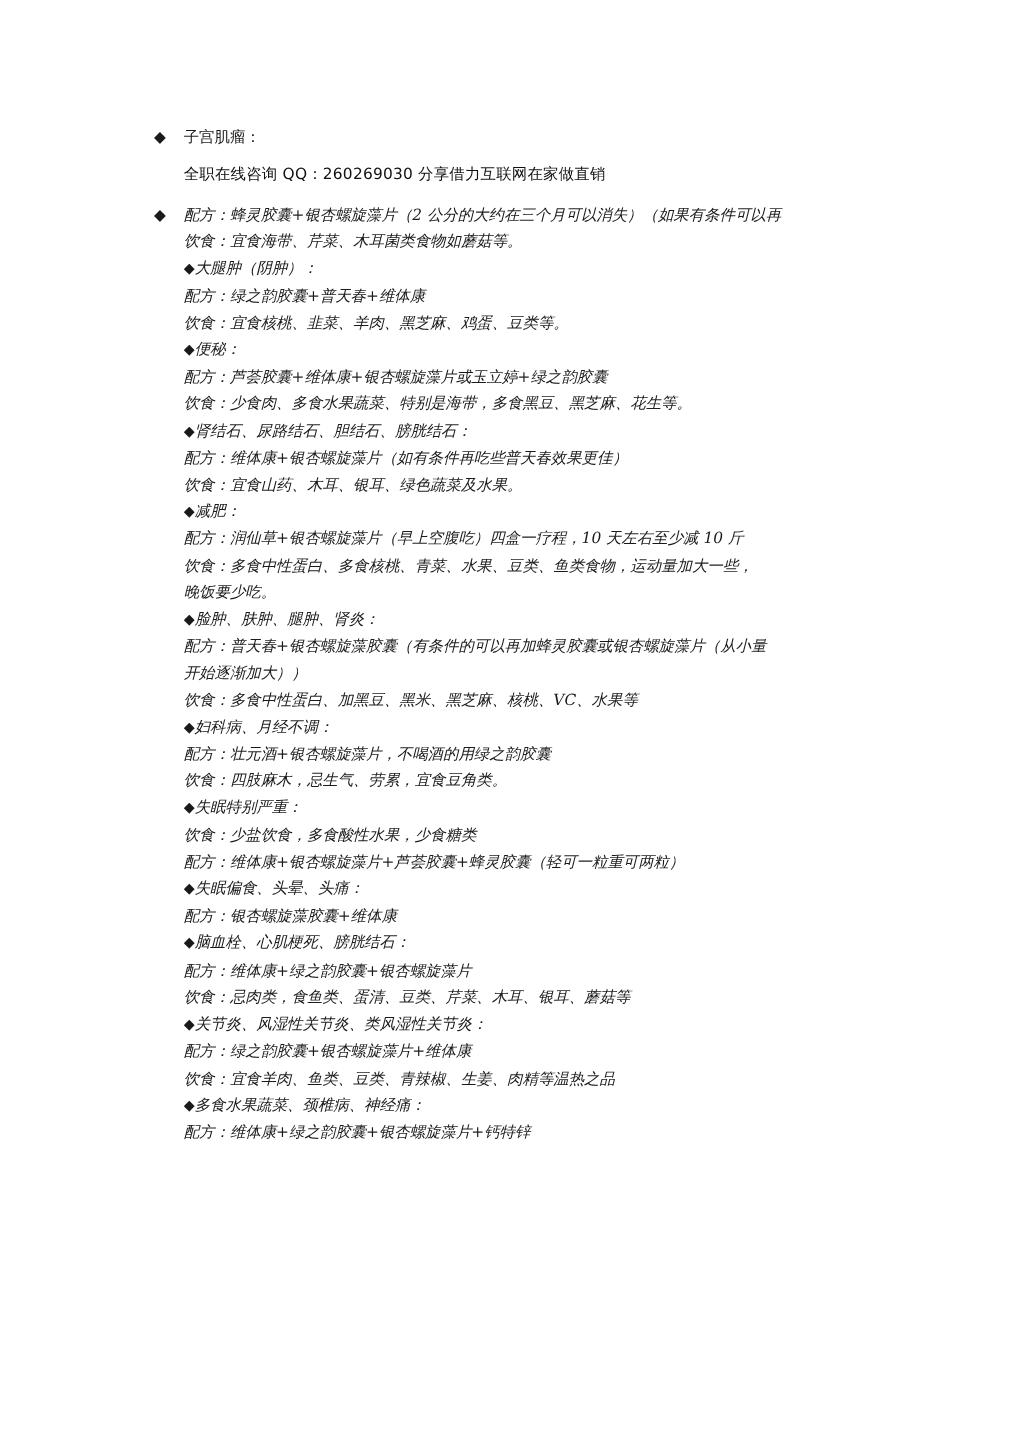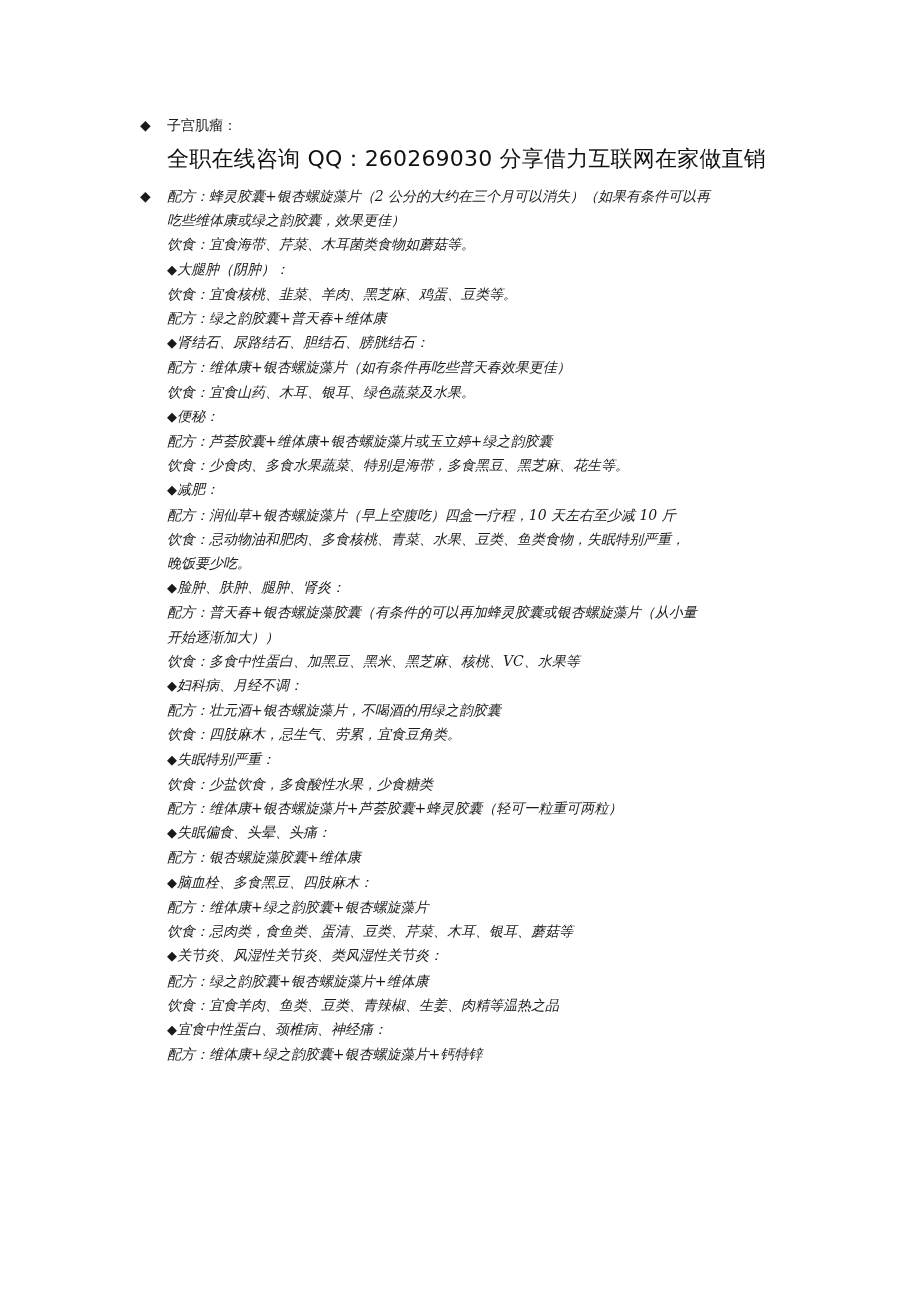--- a/index.html
+++ b/index.html
@@ -39,21 +39,21 @@
       position: absolute;
       left: 27px;
       top: 0;
       white-space: nowrap;
     }
     .headline {
       position: absolute;
       left: 167px;
       top: 143px;
       font-family: "DejaVu Sans", "Liberation Sans", sans-serif;
-      font-size: 22px;
+      font-size: 14px;
       line-height: 32px;
       color: #111;
       white-space: nowrap;
       letter-spacing: 0.2px;
     }
     .content {
       position: absolute;
       left: 167px;
       top: 184px;
       width: 620px;
@@ -93,45 +93,44 @@
   </div>
 
   <div class="headline">全职在线咨询 QQ：260269030 分享借力互联网在家做直销</div>
 
   <div class="first-block">
     <span class="diamond">◆</span>
   </div>
 
   <div class="content">
     <p>配方：蜂灵胶囊+银杏螺旋藻片（2 公分的大约在三个月可以消失）（如果有条件可以再</p>
-    <p>吃些维体康或绿之韵胶囊，效果更佳）</p>
     <p>饮食：宜食海带、芹菜、木耳菌类食物如蘑菇等。</p>
 
     <div>
       <p class="section-title"><span class="mark">◆</span><span>大腿肿（阴肿）：</span></p>
+      <p>配方：绿之韵胶囊+普天春+维体康</p>
       <p>饮食：宜食核桃、韭菜、羊肉、黑芝麻、鸡蛋、豆类等。</p>
-      <p>配方：绿之韵胶囊+普天春+维体康</p>
+    </div>
+
+    <div>
+      <p class="section-title"><span class="mark">◆</span><span>便秘：</span></p>
+      <p>配方：芦荟胶囊+维体康+银杏螺旋藻片或玉立婷+绿之韵胶囊</p>
+      <p>饮食：少食肉、多食水果蔬菜、特别是海带，多食黑豆、黑芝麻、花生等。</p>
     </div>
 
     <div>
       <p class="section-title"><span class="mark">◆</span><span>肾结石、尿路结石、胆结石、膀胱结石：</span></p>
       <p>配方：维体康+银杏螺旋藻片（如有条件再吃些普天春效果更佳）</p>
       <p>饮食：宜食山药、木耳、银耳、绿色蔬菜及水果。</p>
     </div>
 
     <div>
-      <p class="section-title"><span class="mark">◆</span><span>便秘：</span></p>
-      <p>配方：芦荟胶囊+维体康+银杏螺旋藻片或玉立婷+绿之韵胶囊</p>
-      <p>饮食：少食肉、多食水果蔬菜、特别是海带，多食黑豆、黑芝麻、花生等。</p>
-    </div>
-
-    <div>
       <p class="section-title"><span class="mark">◆</span><span>减肥：</span></p>
       <p>配方：润仙草+银杏螺旋藻片（早上空腹吃）四盒一疗程，10 天左右至少减 10 斤</p>
-      <p>饮食：忌动物油和肥肉、多食核桃、青菜、水果、豆类、鱼类食物，失眠特别严重，</p>
+      <p>饮食：多食中性蛋白、多食核桃、青菜、水果、豆类、鱼类食物，运动量加大一些，</p>
       <p>晚饭要少吃。</p>
     </div>
 
     <div>
       <p class="section-title"><span class="mark">◆</span><span>脸肿、肤肿、腿肿、肾炎：</span></p>
       <p>配方：普天春+银杏螺旋藻胶囊（有条件的可以再加蜂灵胶囊或银杏螺旋藻片（从小量</p>
       <p>开始逐渐加大））</p>
       <p>饮食：多食中性蛋白、加黑豆、黑米、黑芝麻、核桃、VC、水果等</p>
     </div>
 
@@ -147,29 +146,29 @@
       <p>饮食：少盐饮食，多食酸性水果，少食糖类</p>
       <p>配方：维体康+银杏螺旋藻片+芦荟胶囊+蜂灵胶囊（轻可一粒重可两粒）</p>
     </div>
 
     <div>
       <p class="section-title"><span class="mark">◆</span><span>失眠偏食、头晕、头痛：</span></p>
       <p>配方：银杏螺旋藻胶囊+维体康</p>
     </div>
 
     <div>
-      <p class="section-title"><span class="mark">◆</span><span>脑血栓、多食黑豆、四肢麻木：</span></p>
+      <p class="section-title"><span class="mark">◆</span><span>脑血栓、心肌梗死、膀胱结石：</span></p>
       <p>配方：维体康+绿之韵胶囊+银杏螺旋藻片</p>
       <p>饮食：忌肉类，食鱼类、蛋清、豆类、芹菜、木耳、银耳、蘑菇等</p>
     </div>
 
     <div>
       <p class="section-title"><span class="mark">◆</span><span>关节炎、风湿性关节炎、类风湿性关节炎：</span></p>
       <p>配方：绿之韵胶囊+银杏螺旋藻片+维体康</p>
       <p>饮食：宜食羊肉、鱼类、豆类、青辣椒、生姜、肉精等温热之品</p>
     </div>
 
     <div>
-      <p class="section-title"><span class="mark">◆</span><span>宜食中性蛋白、颈椎病、神经痛：</span></p>
+      <p class="section-title"><span class="mark">◆</span><span>多食水果蔬菜、颈椎病、神经痛：</span></p>
       <p>配方：维体康+绿之韵胶囊+银杏螺旋藻片+钙特锌</p>
     </div>
   </div>
 </div>
 
 </body></html>

